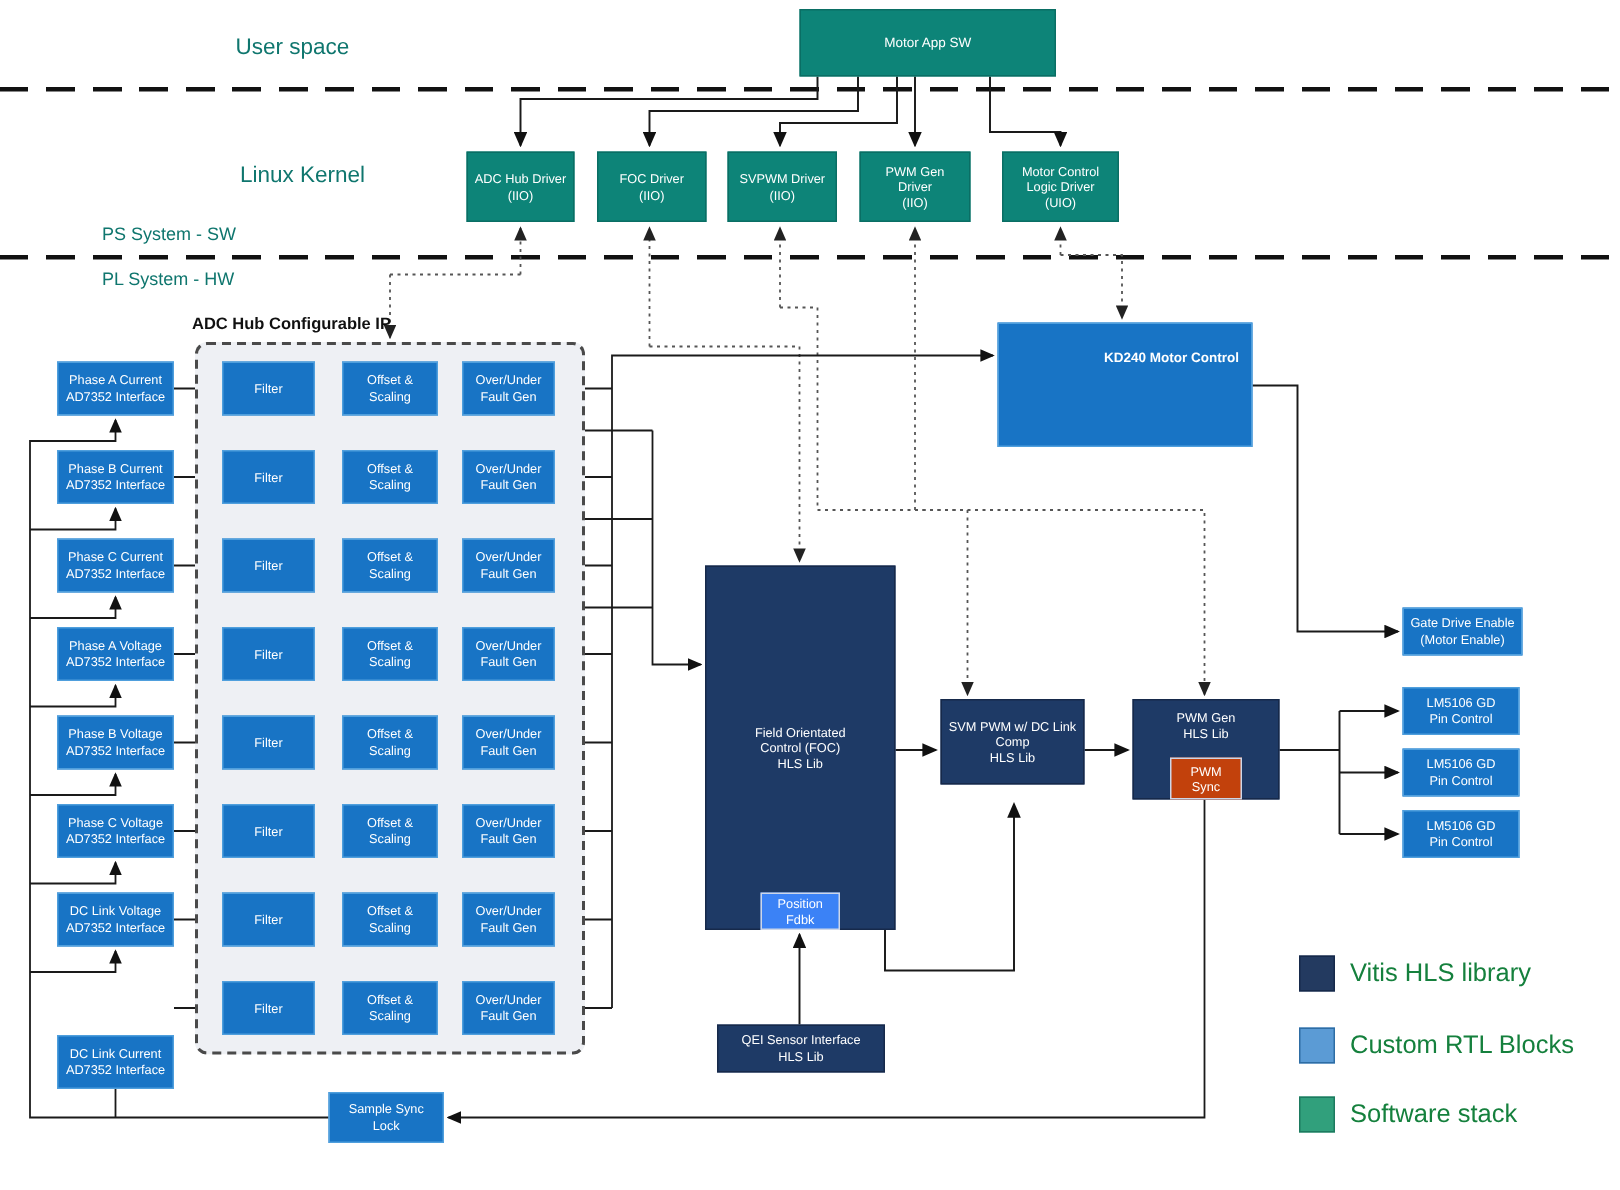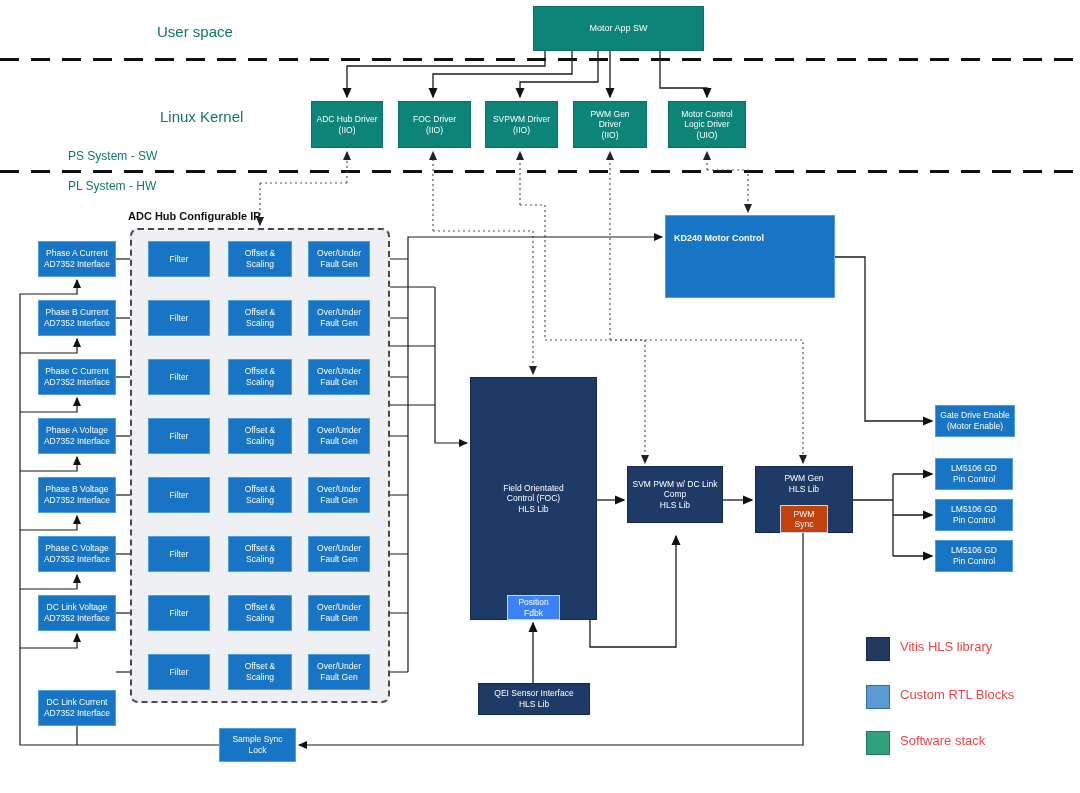--- a/index.html
+++ b/index.html
@@ -17,27 +17,27 @@
   .navy{background:#1e3a66;border:1px solid #16294a;font-size:8.5px;}
   .drv{top:101px;height:47px;}
   .iface{left:38px;width:78px;height:36px;}
   .filt{left:148px;width:62px;height:36px;}
   .offs{left:228px;width:64px;height:36px;}
   .flt{left:308px;width:62px;height:36px;}
   .adc-container{position:absolute;left:130px;top:228px;width:260px;height:475px;z-index:2;
        background:#eef0f4;border:2px dashed #4a4a4a;border-radius:8px;box-sizing:border-box;}
   .adc-title{position:absolute;left:128px;top:210px;font-size:11px;font-weight:bold;color:#111;z-index:2;}
   .kd240{left:665px;top:215px;width:170px;height:83px;display:block;text-align:left;padding:6px 8px;}
-  .kd240 .t{font-weight:bold;text-align:left;font-size:9px;margin-bottom:2px;}
+  .kd240 .t{font-weight:bold;text-align:right;font-size:9px;margin-bottom:2px;}
   .kd240 .l{font-size:8.5px;line-height:1.35;white-space:pre-line;}
   .subbox{position:absolute;background:transparent;border:1px solid #cdd6e8;color:#fff;
        display:flex;align-items:center;justify-content:center;text-align:center;
        white-space:pre-line;font-size:8.5px;line-height:1.2;box-sizing:border-box;}
   .legend-swatch{position:absolute;left:866px;width:24px;height:24px;z-index:3;box-sizing:border-box;}
-  .legend-label{position:absolute;left:900px;font-size:13px;color:#ef4444;z-index:3;}
+  .legend-label{position:absolute;left:900px;font-size:17px;color:#15803d;z-index:3;}
   svg.wires{position:absolute;left:0;top:0;z-index:2;}
 </style>
 </head>
 <body>
 
 <div class="canvas">
 
   <div class="sep" style="top:58px"></div>
   <div class="sep" style="top:170px"></div>
 

